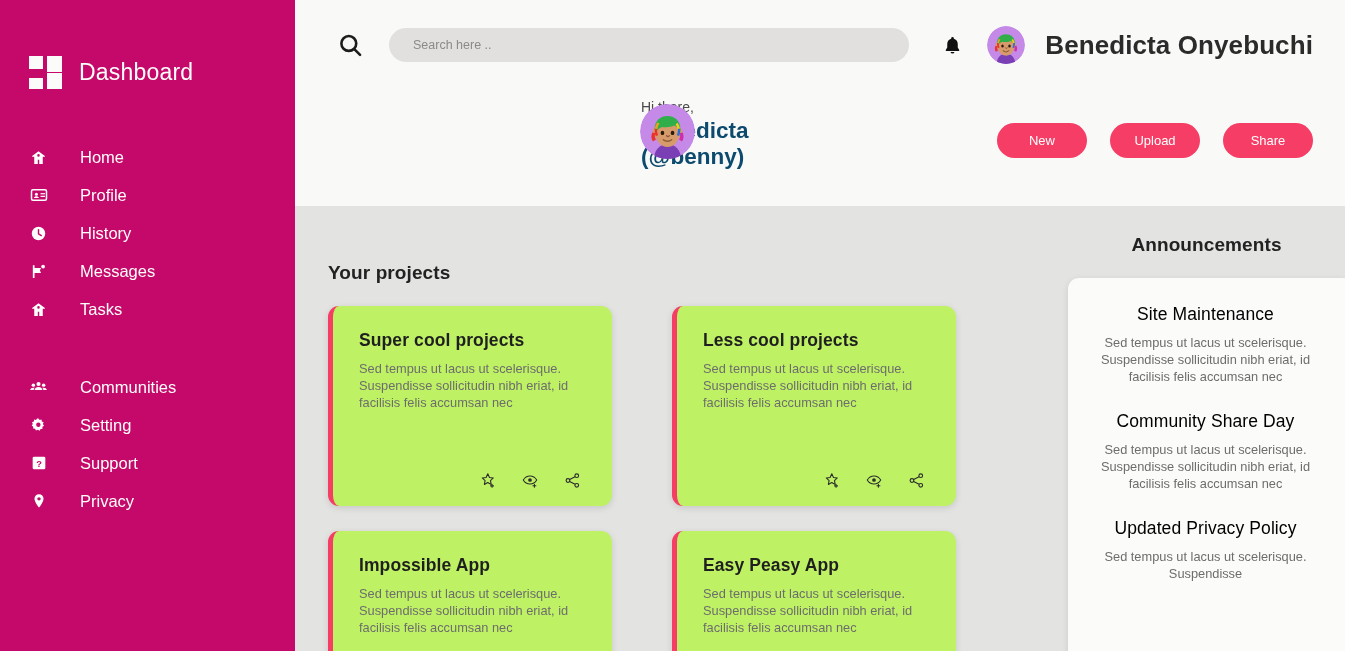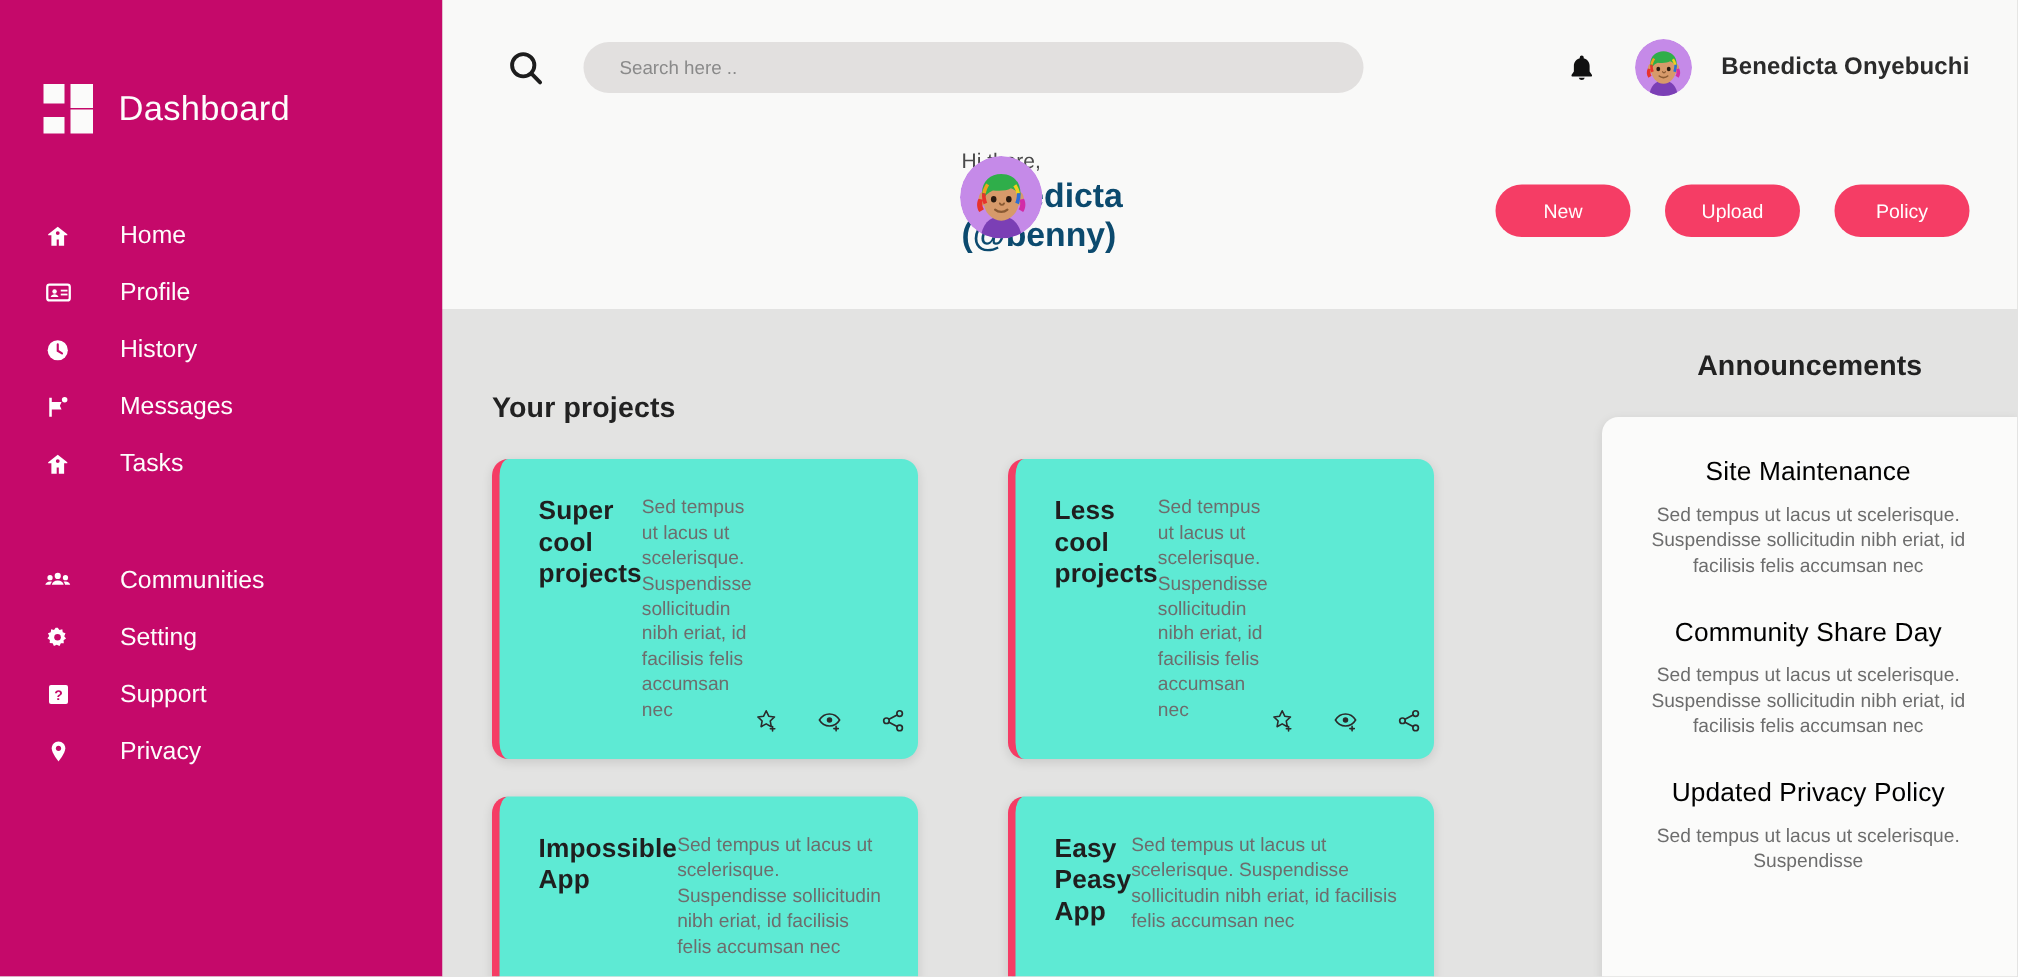--- a/index.html
+++ b/index.html
@@ -147,21 +147,21 @@
   .avatar {
     border-radius: 50%;
     overflow: hidden;
     flex: 0 0 auto;
     display: block;
   }
   .avatar.sm { width: 38px; height: 38px; }
   .avatar.lg { width: 55px; height: 55px; }
 
   .user-name {
-    font-size: 16px;
+    font-size: 26px;
     font-weight: bold;
     color: #2b2b2b;
     letter-spacing: 0.1px;
   }
 
   
   .greeting-row {
     display: flex;
     align-items: center;
     padding: 10px 32px 0 346px;
@@ -233,28 +233,28 @@
     letter-spacing: 0.1px;
   }
 
   .card-grid {
     display: grid;
     grid-template-columns: 284px 284px;
     gap: 25px 60px;
   }
 
   .project-card {
-    background: #5eead4;
+    background: #bef264;
     border-radius: 11px;
     border-left: 5px solid #f53d65;
     box-shadow: 0 2px 7px rgba(0,0,0,0.12);
     height: 200px;
     padding: 24px 22px 16px 26px;
     display: flex;
-    flex-direction: row;
+    flex-direction: column;
     position: relative;
   }
   .project-title {
     font-size: 17.5px;
     font-weight: bold;
     color: #1f1f1f;
     margin-bottom: 10px;
     letter-spacing: 0.1px;
   }
   .project-desc {
@@ -494,21 +494,21 @@
 
         <div class="greeting-text">
           <div class="greeting-hi">Hi there,</div>
           <div class="greeting-name">Benedicta</div>
           <div class="greeting-name">(@benny)</div>
         </div>
 
         <div class="actions">
           <button class="pill-btn">New</button>
           <button class="pill-btn">Upload</button>
-          <button class="pill-btn">Policy</button>
+          <button class="pill-btn">Share</button>
         </div>
       </div>
     </div>
 
     <div class="content">
 
       <div class="projects-col">
         <div class="projects-inner">
           <h2 class="col-title">Your projects</h2>
 

